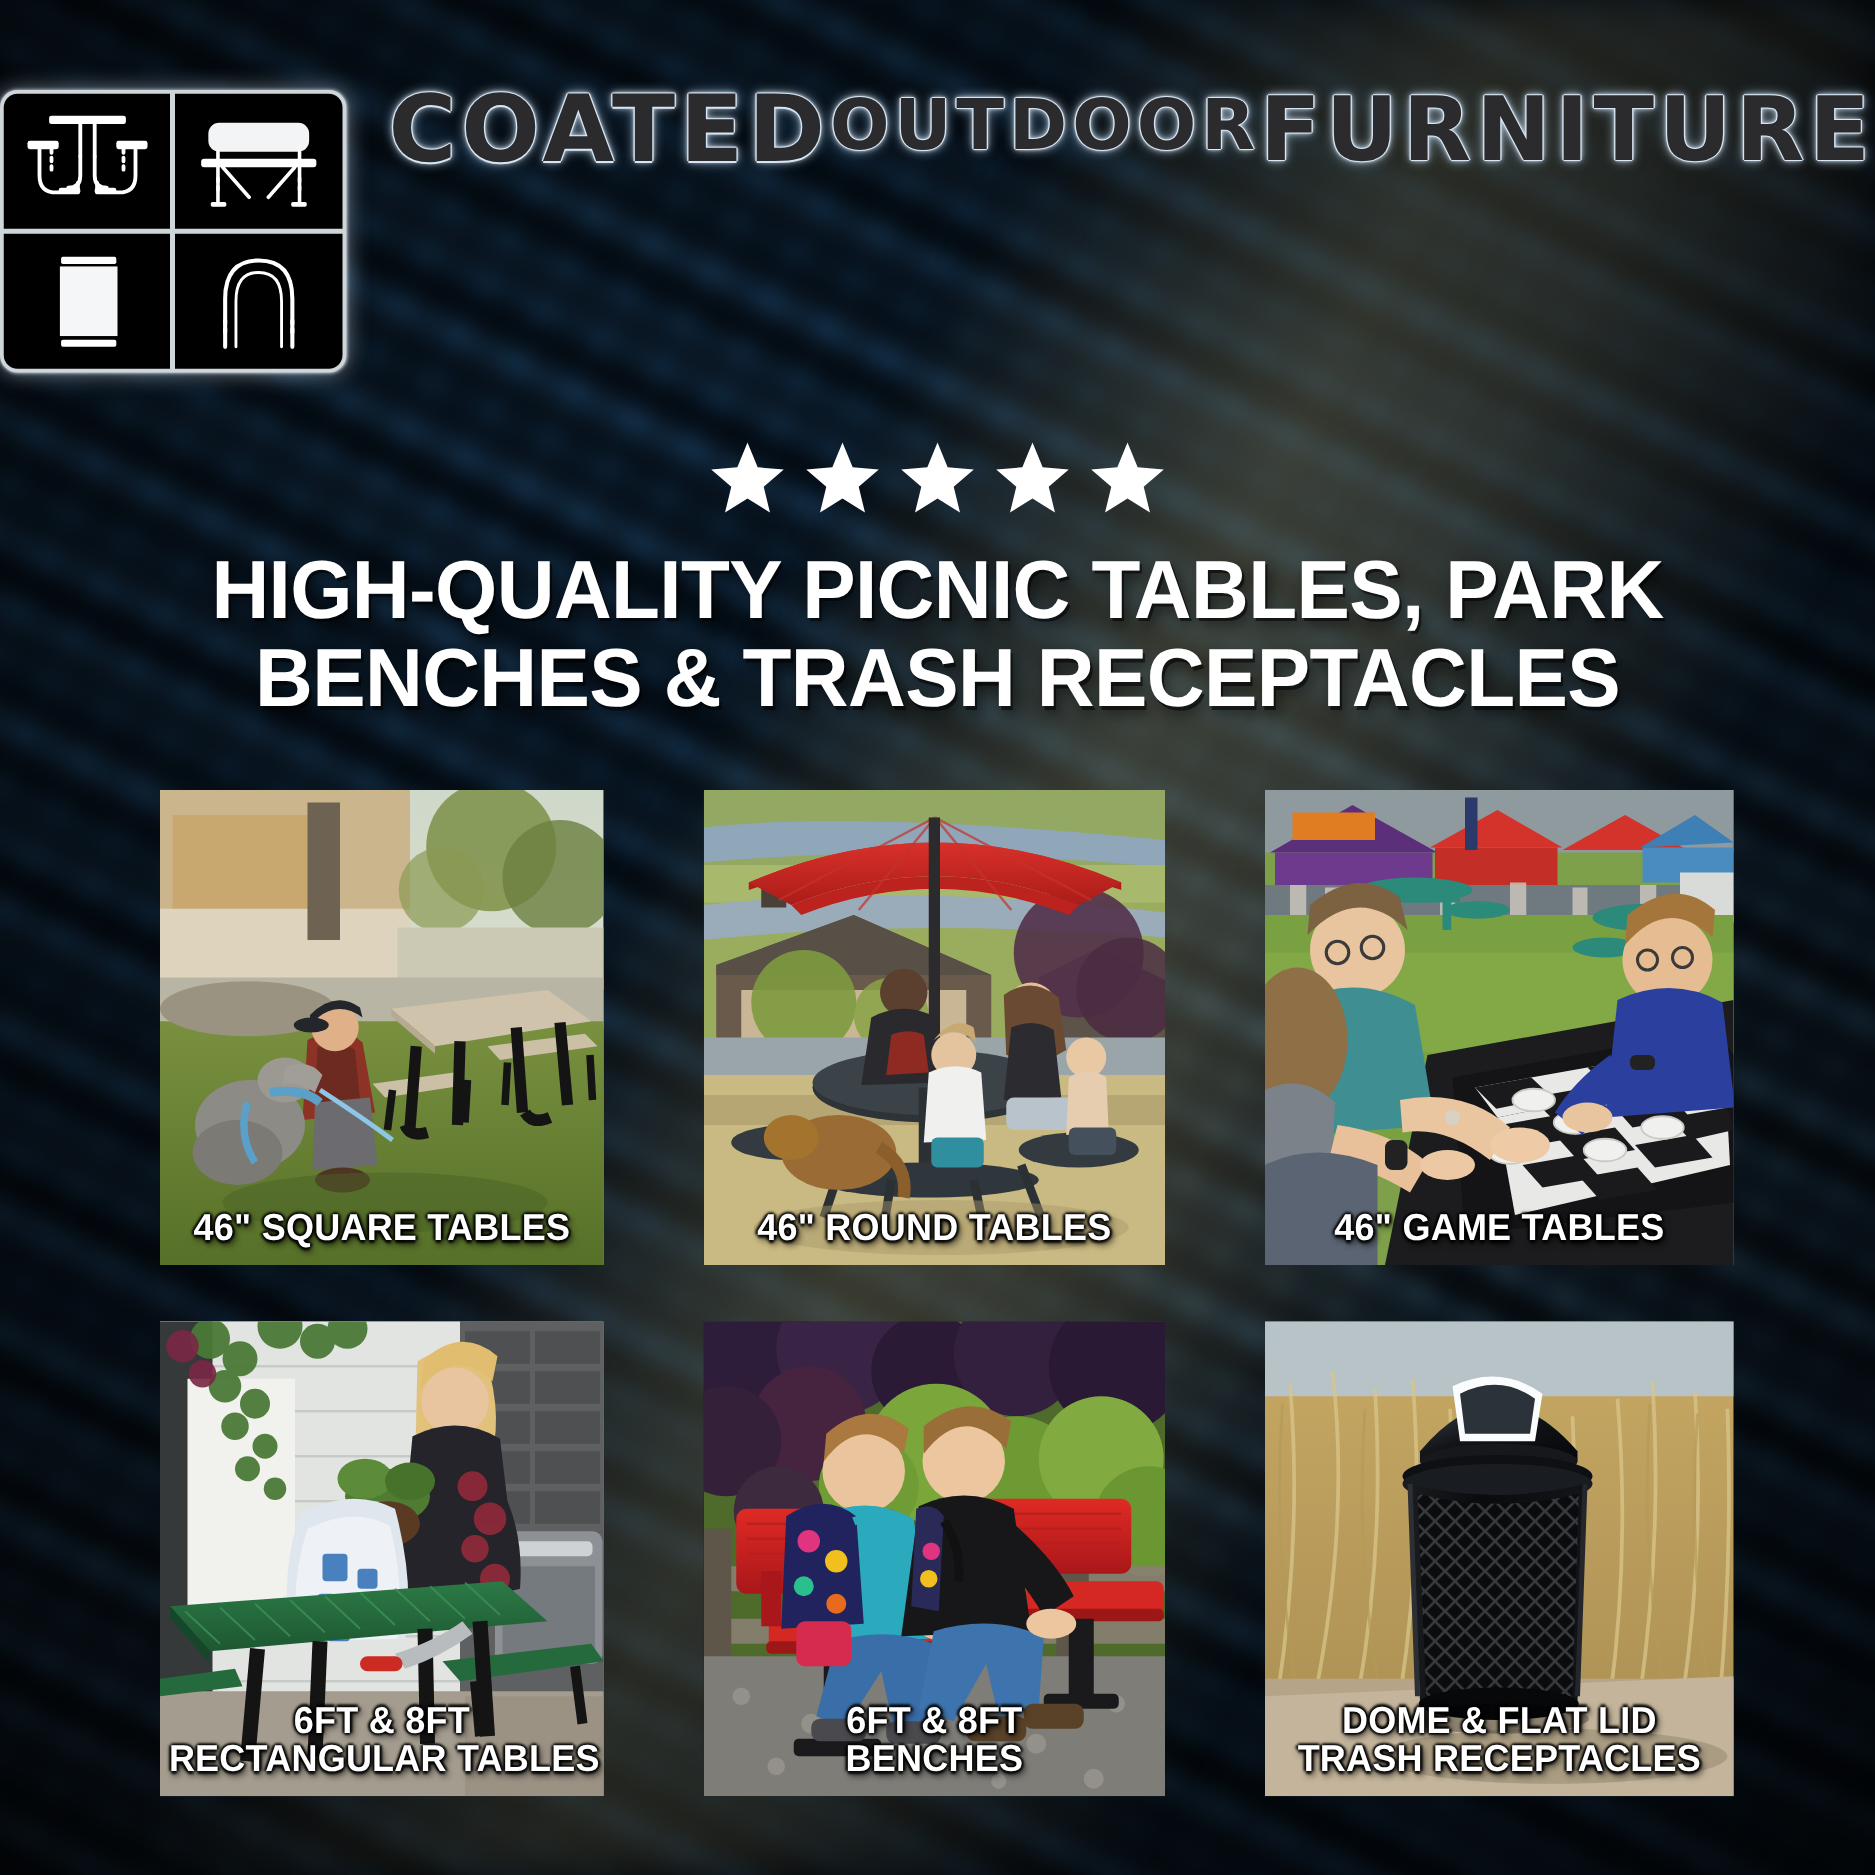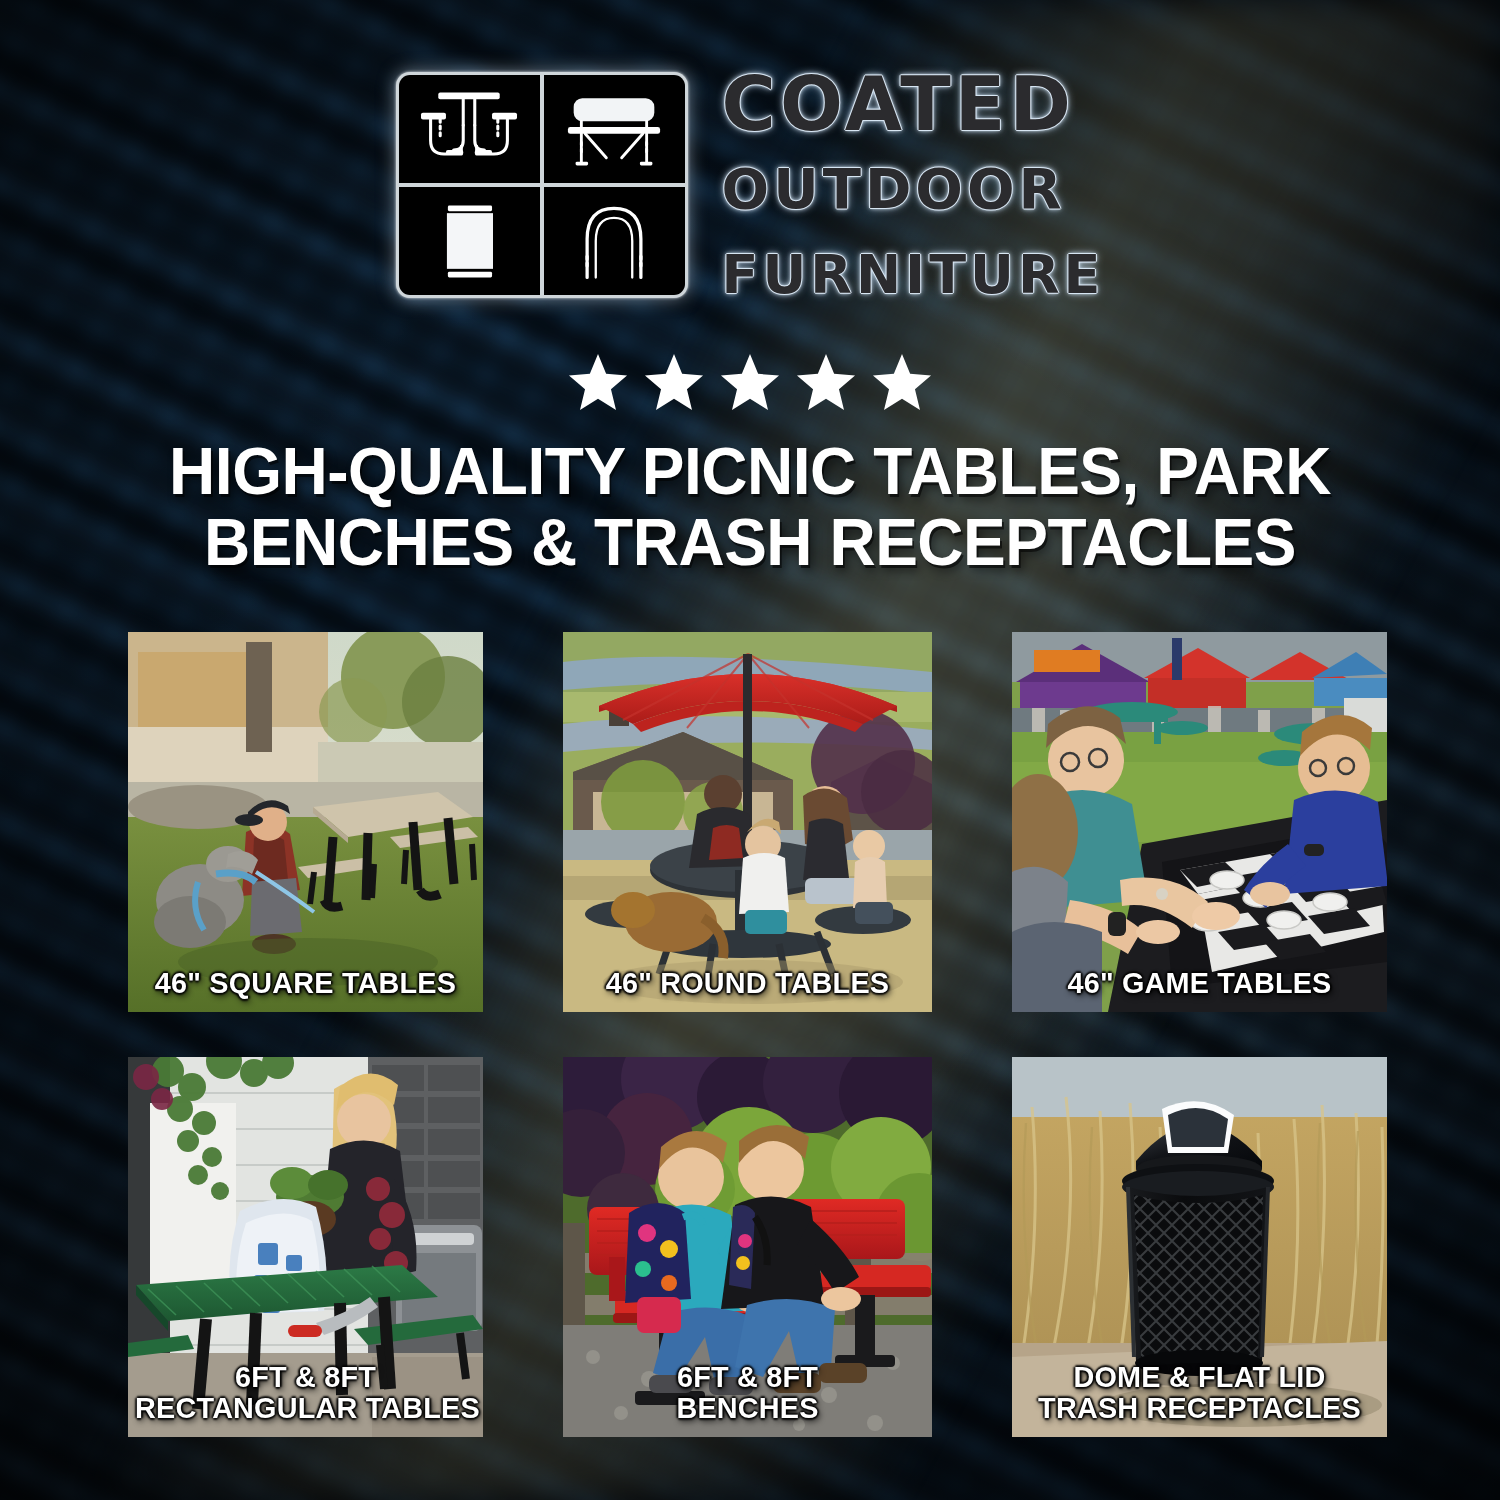--- a/index.html
+++ b/index.html
@@ -81,37 +81,36 @@
     background:#000; position:relative; overflow:hidden;
     display:flex; align-items:center; justify-content:center;
   }
   .logo-cell:nth-child(1){ border-radius:11px 0 0 0; }
   .logo-cell:nth-child(2){ border-radius:0 11px 0 0; }
   .logo-cell:nth-child(3){ border-radius:0 0 0 11px; }
   .logo-cell:nth-child(4){ border-radius:0 0 11px 0; }
   .logo-cell svg { display:block; }
 
   .logo-words {
-    display:flex; flex-direction:column; justify-content:center;
+    display:flex; flex-direction:row; justify-content:center;
     margin-top:-4px;
-    gap:15px;
   }
   .logo-line {
     font-family:"DejaVu Sans", sans-serif;
     font-weight:bold;
     color:#2b2b2e;
     letter-spacing:4px;
     line-height:0.98;
     text-shadow:
        0 0 2px #e9f2fa, 0 0 4px #cfe0ef, 0 0 9px rgba(190,215,240,0.85),
        1px 0 0 #dfe9f3, -1px 0 0 #dfe9f3, 0 1px 0 #dfe9f3, 0 -1px 0 #dfe9f3;
   }
   .logo-line.l1 { font-size:74px; }
   .logo-line.l2 { font-size:56px; margin-top:6px; }
-  .logo-line.l3 { font-size:54px; margin-top:18px;text-align:right; }
+  .logo-line.l3 { font-size:71px; margin-top:1px;text-align:right; }
 
   
   .stars {
     position:absolute; left:0; right:0; top:352px;
     display:flex; justify-content:center; gap:14px;
   }
   .star { width:62px; height:60px; display:block; }
 
   
   .headline {

